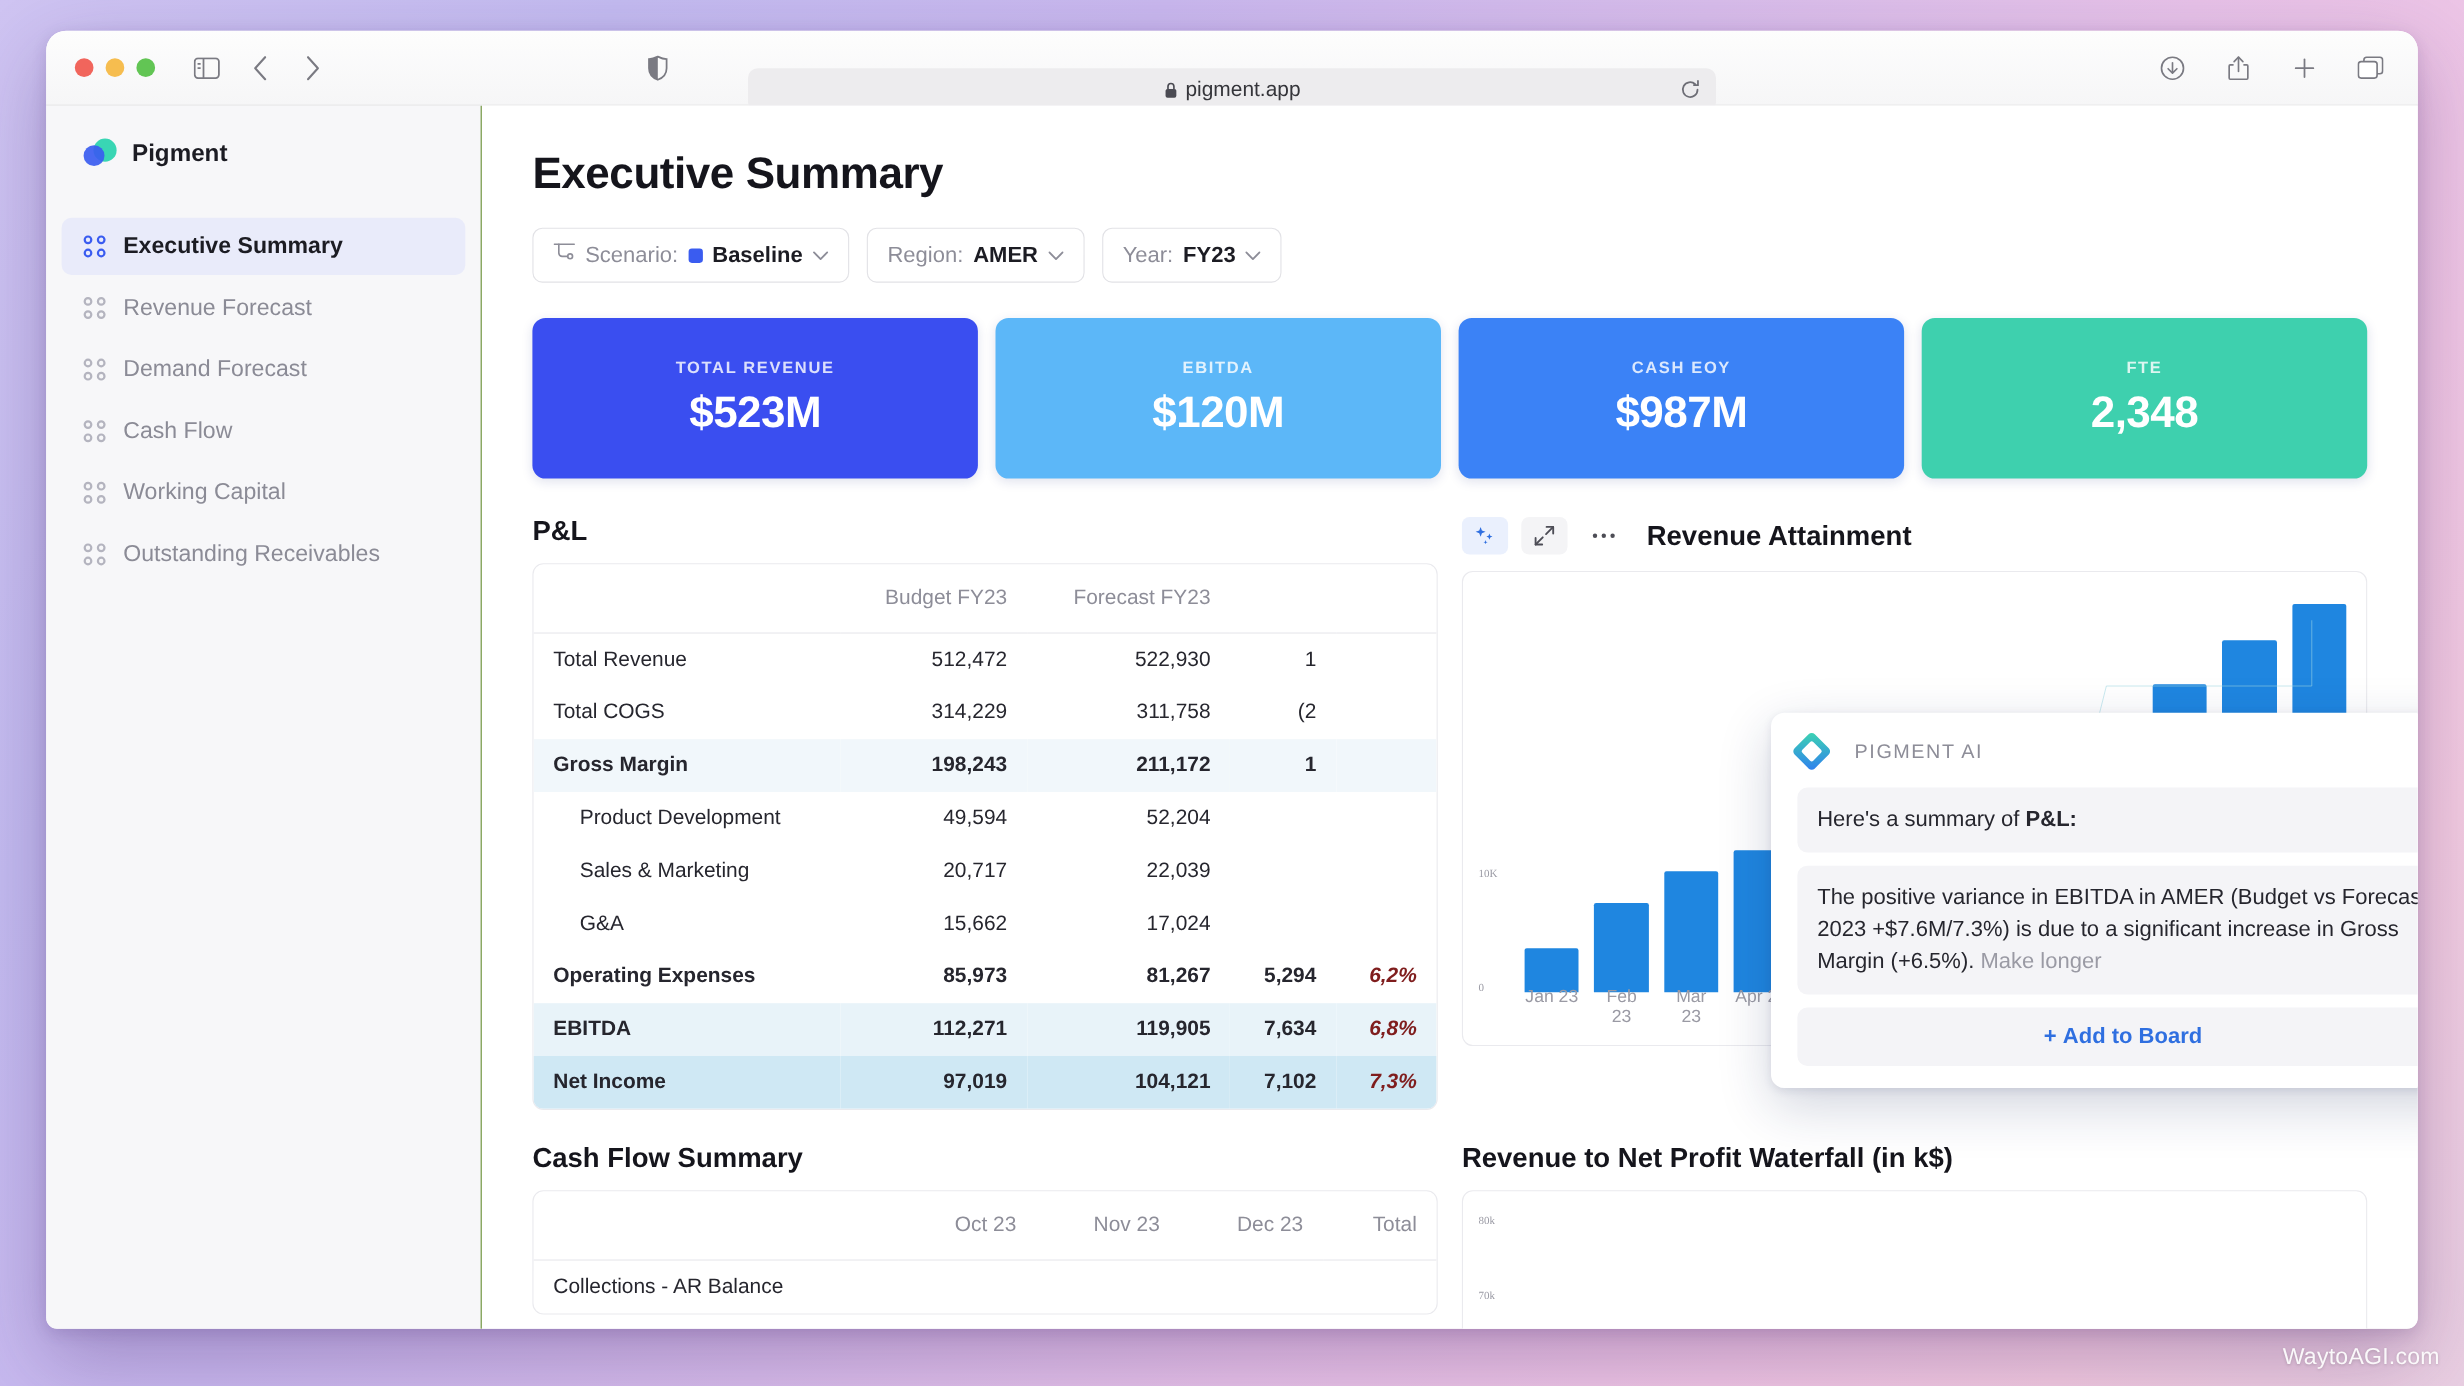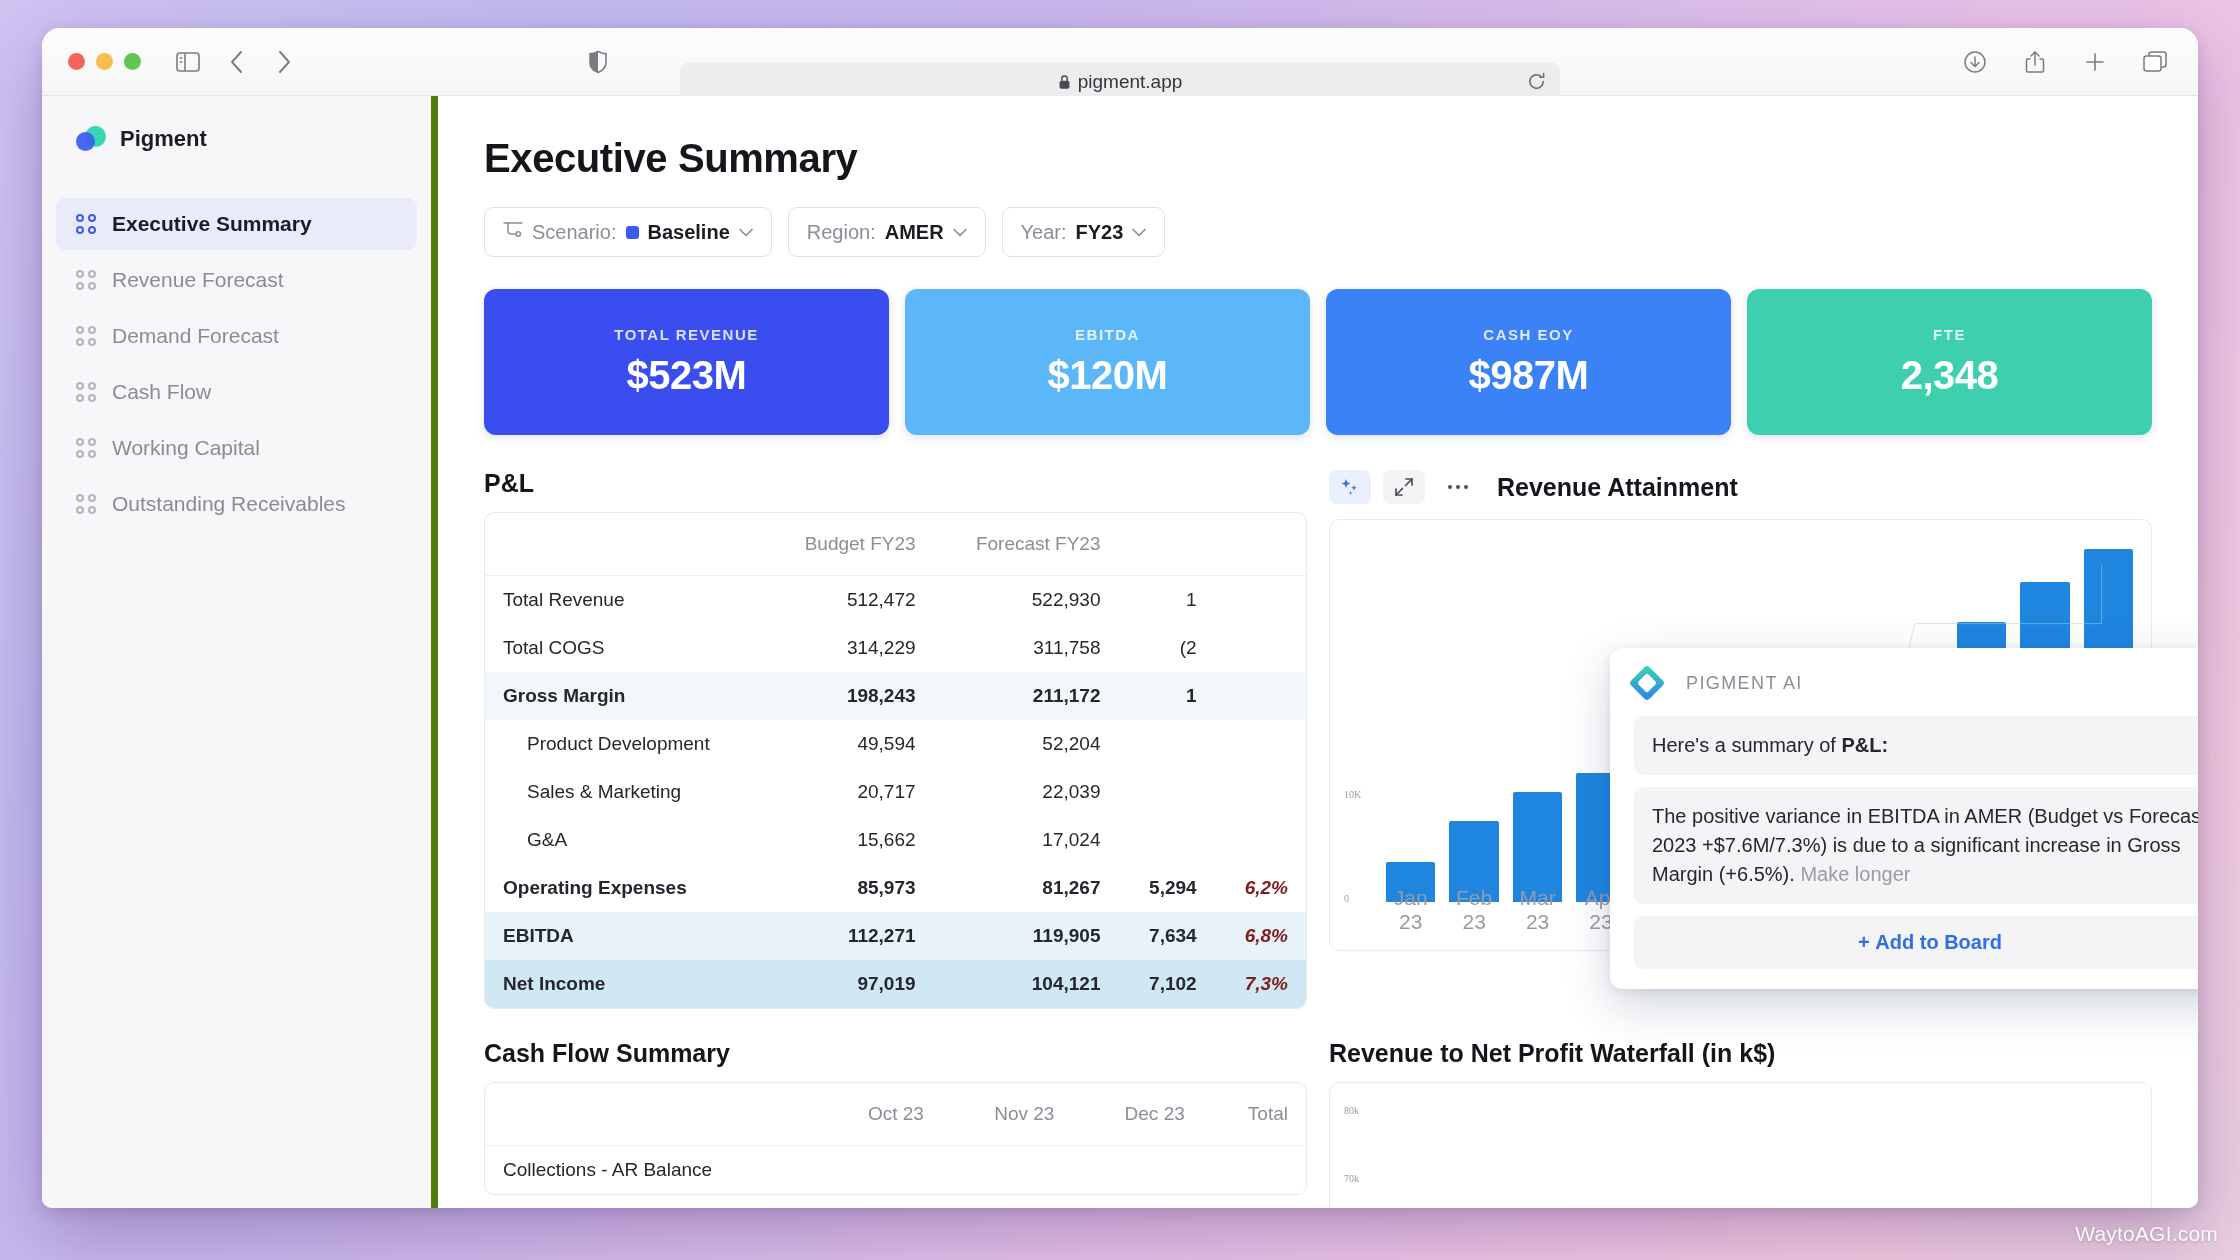--- a/index.html
+++ b/index.html
@@ -75,21 +75,21 @@
     display: flex; align-items: center; gap: 26px;
   }
 
   
   .app { display: flex; height: calc(100% - 68px); }
 
   
   .sidebar {
     width: 396px;
     background: #f7f7f9;
-    border-right: 7px solid #4d7c0f;
+    border-right: 1px solid #4d7c0f;
     padding-top: 30px;
     flex-shrink: 0;
   }
   .brand {
     display: flex; align-items: center; gap: 14px;
     padding: 0 34px 0 34px; margin-bottom: 46px;
   }
   .brand-mark { position: relative; width: 30px; height: 26px; }
   .brand-mark .c1 {
     position: absolute; left: 9px; top: 0;
@@ -239,21 +239,21 @@
     width: 100%;
     background: #1f86e0;
     border-radius: 2px 2px 0 0;
   }
   .xlabels {
     position: absolute; left: 56px; right: 18px; bottom: 16px;
     display: flex; gap: 14px;
   }
   .xlabels span {
     flex: 1; text-align: center;
-    font-size: 21px; color: #9a9aa4;
+    font-size: 16px; color: #9a9aa4;
   }
   .trendline { position: absolute; left: 56px; right: 18px; bottom: 48px; top: 14px;
     pointer-events: none; }
 
   
   .wf-box { height: 200px; position: relative; padding-top: 16px; }
   .wf-bars {
     position: absolute; left: 72px; right: 20px; top: 44px; bottom: 0;
     display: flex; align-items: flex-end; gap: 22px;
   }

